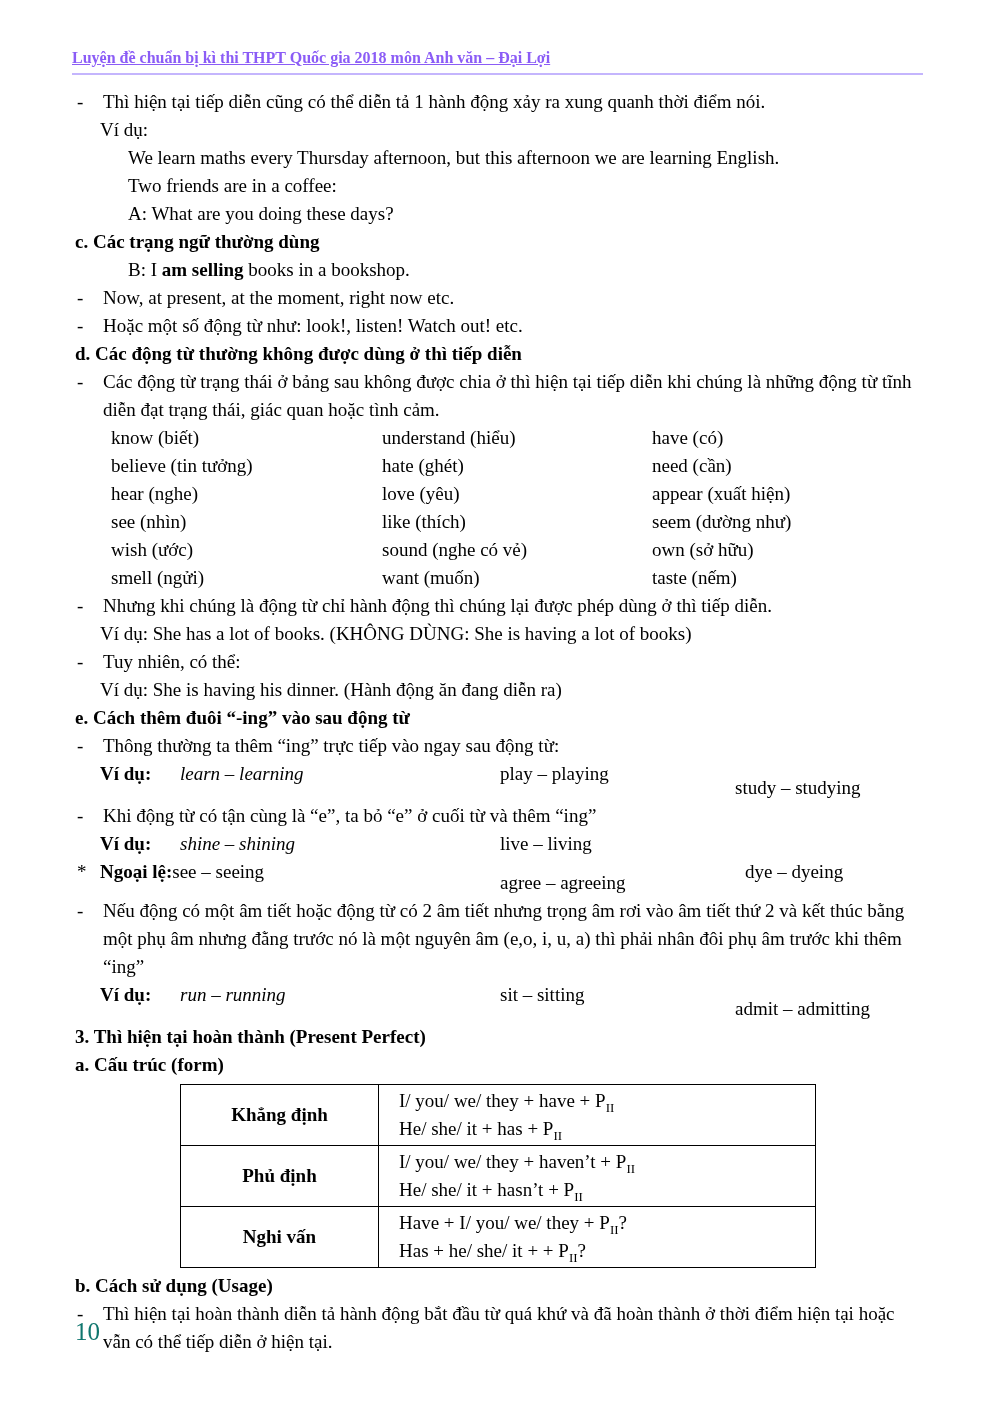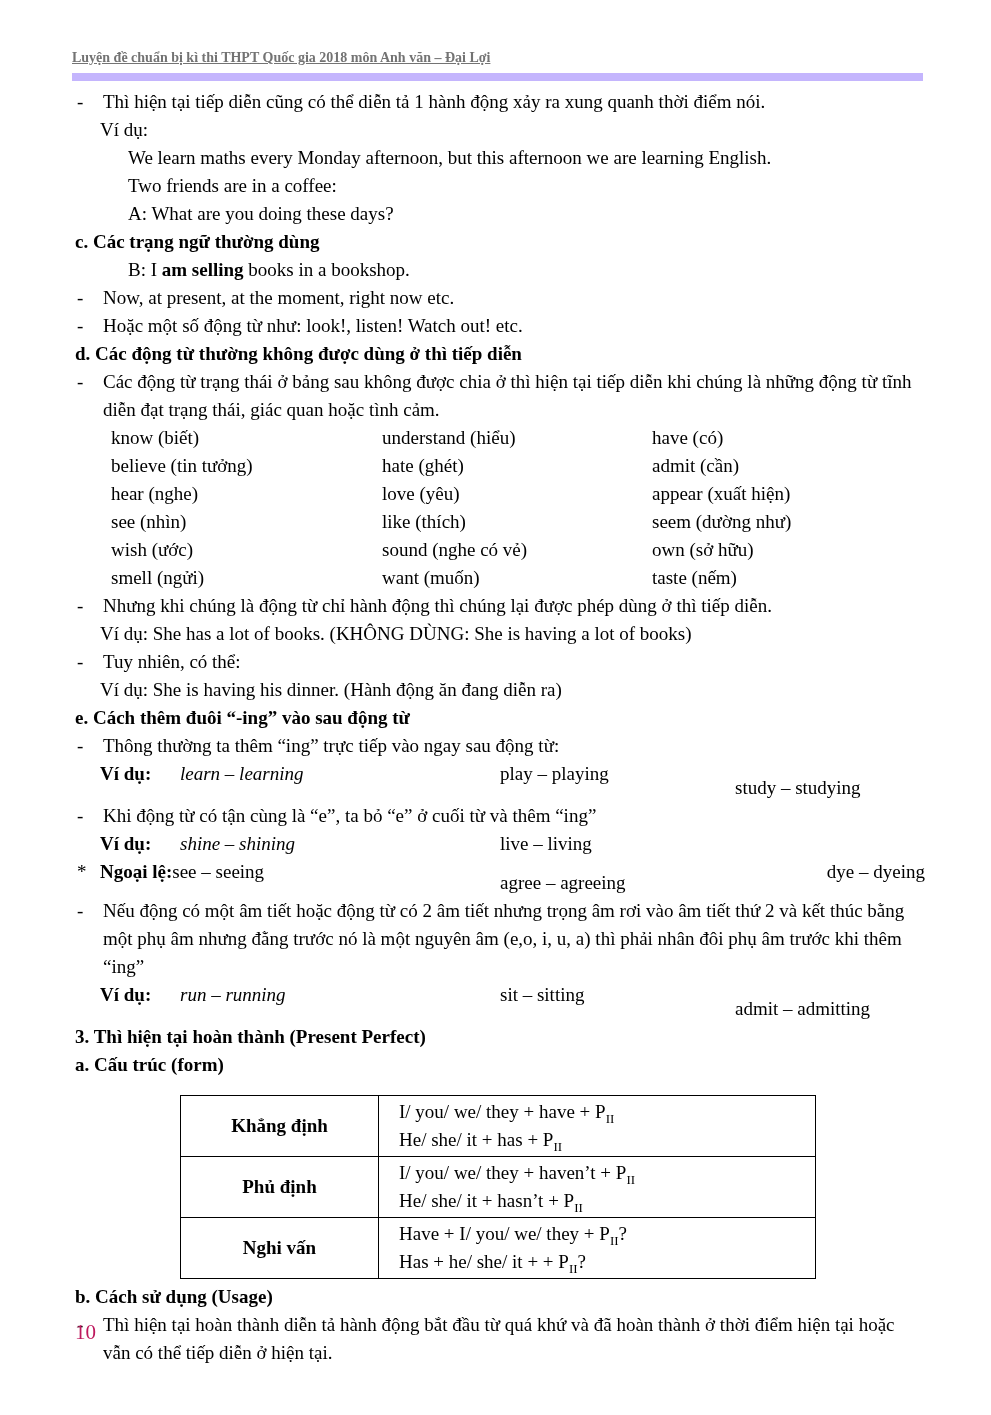--- a/index.html
+++ b/index.html
@@ -12,23 +12,23 @@
     font-size: 19px;
     line-height: 28px;
     color: #000000;
   }
   .page { position: absolute; inset: 0; }
 
   .header {
     position: absolute;
     left: 72px; right: 68px; top: 46px;
     font-weight: bold;
-    font-size: 14px;
-    color: #737373;
-    border-bottom: 8px solid #c4b5fd;
+    font-size: 16px;
+    color: #8b5cf6;
+    border-bottom: 2px solid #c4b5fd;
     padding-bottom: 3px;
     line-height: 24px;
   }
   .header-text { text-decoration: underline; }
 
   .content { position: absolute; left: 75px; right: 66px; top: 88px; }
 
   .line { position: relative; min-height: 28px; }
   .heading { font-weight: bold; }
 
@@ -50,65 +50,65 @@
 
   .vd-row { display: flex; padding-left: 25px; }
   .vd-label { width: 80px; font-weight: bold; }
   .vd-c1 { width: 320px; font-style: italic; }
   .vd-c2 { width: 235px; }
   .vd-c3 { flex: 1; margin-top: 14px; }
 
   .star-row { display: flex; padding-left: 25px; }
   .star-row .group { width: 400px; }
   .star-row .c2 { width: 245px; margin-top: 11px; }
-  .star-row .c3 { flex: 1; text-align: right; }
+  .star-row .c3 { flex: 1; }
 
   table.pp-table {
     border-collapse: collapse;
-    margin: 16px 0 4px 105px;
+    margin: 5px 0 4px 105px;
     width: 636px;
     table-layout: fixed;
   }
   table.pp-table td { border: 1px solid #000; }
   td.pp-label {
     width: 195px;
     text-align: center;
     vertical-align: middle;
     font-weight: bold;
   }
   td.pp-forms { padding: 2px 6px 2px 20px; }
   td.pp-forms .fline { line-height: 28px; white-space: nowrap; }
   sub.pii { font-size: 13px; line-height: 0; }
 
   .footer {
     position: absolute;
     left: 75px; top: 1318px;
-    color: #be185d;
-    font-size: 21px;
+    color: #0f766e;
+    font-size: 25px;
   }
 </style>
 </head>
 <body>
 
 <div class="page">
 
   <div class="header">
     <span class="header-text">Luyện đề chuẩn bị kì thi THPT Quốc gia 2018 môn Anh văn – Đại Lợi</span>
   </div>
 
   <div class="content">
 
     <div class="line bullet">
       <span class="dash">-</span>
       <span class="txt">Thì hiện tại tiếp diễn cũng có thể diễn tả 1 hành động xảy ra xung quanh thời điểm nói.</span>
     </div>
 
     <div class="line indent1">Ví dụ:</div>
 
-    <div class="line indent2">We learn maths every Monday afternoon, but this afternoon we are learning English.</div>
+    <div class="line indent2">We learn maths every Thursday afternoon, but this afternoon we are learning English.</div>
     <div class="line indent2">Two friends are in a coffee:</div>
     <div class="line indent2">A: What are you doing these days?</div>
     <div class="line heading">c. Các trạng ngữ thường dùng</div>
 
     <div class="line indent2">
       <span>B: I </span><span class="b">am selling</span><span> books in a bookshop.</span>
     </div>
 
     <div class="line bullet">
       <span class="dash">-</span>
@@ -127,21 +127,21 @@
     </div>
 
     <div class="verb-row">
       <span class="v1">know (biết)</span>
       <span class="v2">understand (hiểu)</span>
       <span class="v3">have (có)</span>
     </div>
     <div class="verb-row">
       <span class="v1">believe (tin tưởng)</span>
       <span class="v2">hate (ghét)</span>
-      <span class="v3">admit (cần)</span>
+      <span class="v3">need (cần)</span>
     </div>
     <div class="verb-row">
       <span class="v1">hear (nghe)</span>
       <span class="v2">love (yêu)</span>
       <span class="v3">appear (xuất hiện)</span>
     </div>
     <div class="verb-row">
       <span class="v1">see (nhìn)</span>
       <span class="v2">like (thích)</span>
       <span class="v3">seem (dường như)</span>

